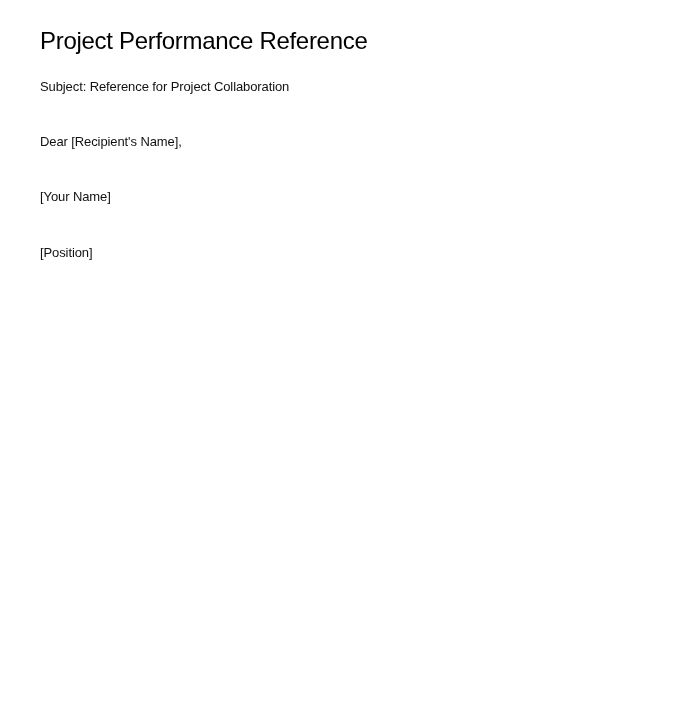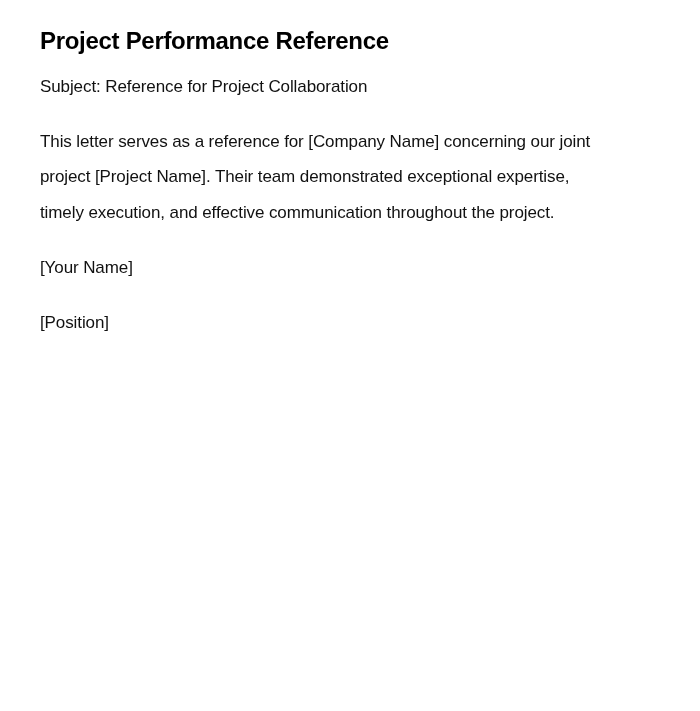--- a/index.html
+++ b/index.html
@@ -12,39 +12,39 @@
     height: 711px;
     overflow: hidden;
     font-family: "Liberation Sans", sans-serif;
     color: #111111;
   }
   .page {
     padding: 24px 40px 0 40px;
   }
   .title {
     font-family: "Liberation Sans", sans-serif;
-    font-weight: bold;
+    font-weight: normal;
     font-size: 24px;
     line-height: 34px;
     margin: 0 0 11px 0;
     letter-spacing: -0.3px;
     color: #000;
   }
   .para {
-    font-size: 17px;
+    font-size: 13px;
     line-height: 35.2px;
     margin: 0 0 20px 0;
     letter-spacing: -0.1px;
   }
   .para.single {
     margin-bottom: 20px;
   }
 </style>
 </head>
 <body>
 
 <div class="page">
   <h1 class="title">Project Performance Reference</h1>
   <p class="para single">Subject: Reference for Project Collaboration</p>
-  <p class="para" style="width:560px;">This letter serves as a reference for [Company Name] concerning our joint project [Project Name]. Their team demonstrated exceptional expertise, timely execution, and effective communication throughout the project.</p>
+  <p class="para single">Dear [Recipient's Name],</p>
   <p class="para single">[Your Name]</p>
   <p class="para single">[Position]</p>
 </div>
 
 </body></html>

